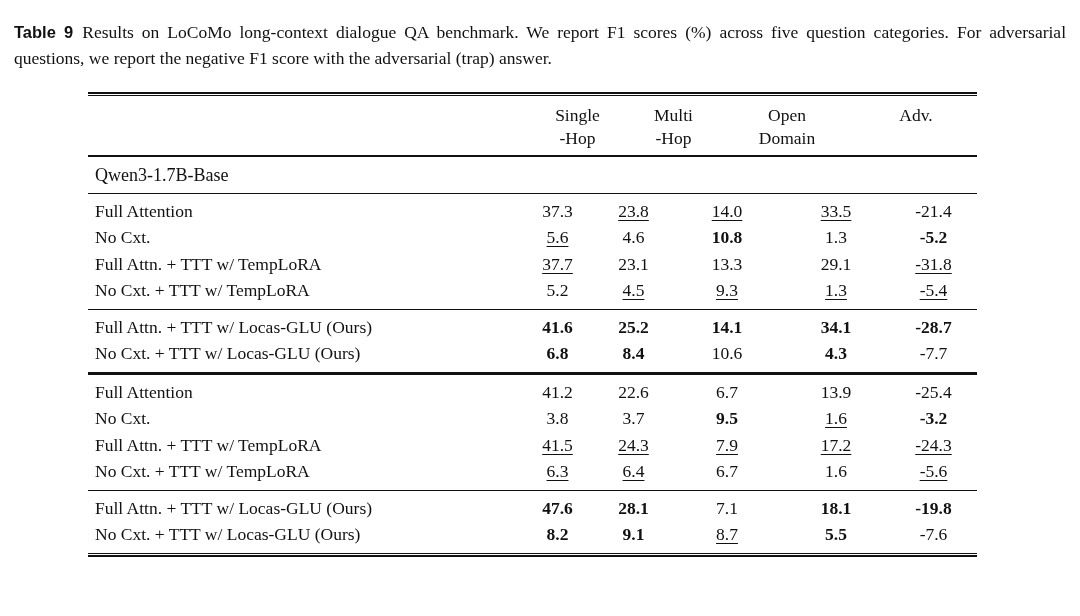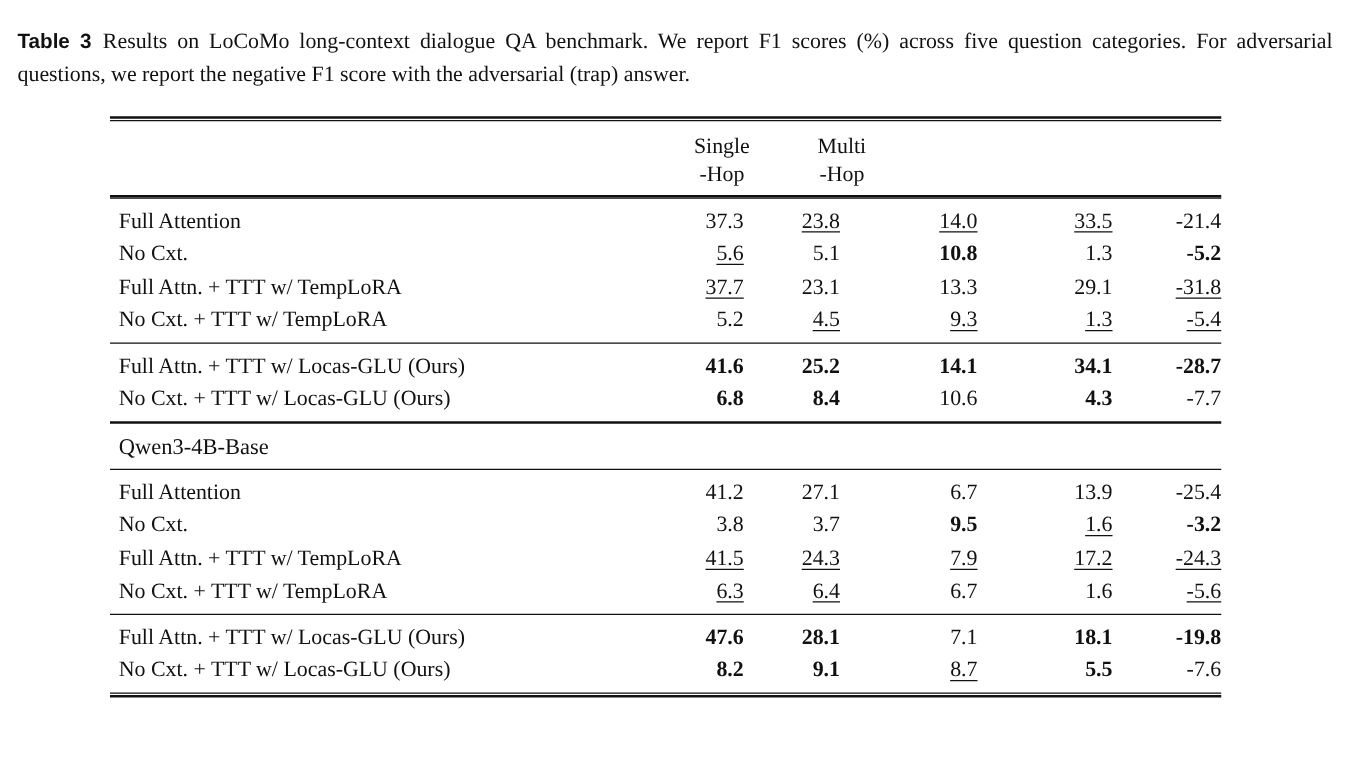--- a/index.html
+++ b/index.html
@@ -40,63 +40,72 @@
   .header-cell { text-align: center; line-height: 23px; }
   .header-cell span { display: block; }
   .section-row {
     padding: 6px 0 6px 7px;
     font-size: 18px;
     line-height: 24px;
   }
   .block { padding: 4px 0 5px 0; }
   .data-row { height: 26.5px; align-items: center; }
   .label-cell { padding-left: 7px; white-space: nowrap; }
-  .value-cell { text-align: right; }
+  .value-cell { text-align: center; }
   .s-b { font-weight: bold; }
   .s-u { text-decoration: underline; text-underline-offset: 3px; text-decoration-thickness: 1px; }
 </style>
 </head>
 <body>
 
 <div class="caption">
-  <span class="caption-label">Table 3</span><span>Results on LoCoMo long-context dialogue QA benchmark. We report F1 scores (%) across five question categories. For adversarial questions, we report the negative F1 score with the adversarial (trap) answer.</span>
+  <span class="caption-label">Table 9</span><span>Results on LoCoMo long-context dialogue QA benchmark. We report F1 scores (%) across five question categories. For adversarial questions, we report the negative F1 score with the adversarial (trap) answer.</span>
 </div>
 
 <div class="table-wrap">
   <div class="rule dbl-top"></div>
 
   <div class="grid-row header-row">
     <div class="header-cell"></div>
     <div class="header-cell">
       <span>Single</span>
       <span>-Hop</span>
     </div>
     <div class="header-cell">
       <span>Multi</span>
       <span>-Hop</span>
     </div>
+    <div class="header-cell">
+      <span>Open</span>
+      <span>Domain</span>
+    </div>
+    <div class="header-cell">
+      <span>Adv.</span>
+      <span></span>
+    </div>
   </div>
 
   <div class="rule thick"></div>
 
   <div id="table-body">
+      <div class="section-row">Qwen3-1.7B-Base</div>
       <div class="rule"></div>
       <div class="block">
         <div class="grid-row data-row">
           <div class="label-cell">Full Attention</div>
           <div class="value-cell s-n">37.3</div>
           <div class="value-cell s-u">23.8</div>
           <div class="value-cell s-u">14.0</div>
           <div class="value-cell s-u">33.5</div>
           <div class="value-cell s-n">-21.4</div>
         </div>
         <div class="grid-row data-row">
           <div class="label-cell">No Cxt.</div>
           <div class="value-cell s-u">5.6</div>
-          <div class="value-cell s-n">5.1</div>
+          <div class="value-cell s-n">4.6</div>
           <div class="value-cell s-b">10.8</div>
           <div class="value-cell s-n">1.3</div>
           <div class="value-cell s-b">-5.2</div>
         </div>
         <div class="grid-row data-row">
           <div class="label-cell">Full Attn. + TTT w/ TempLoRA</div>
           <div class="value-cell s-u">37.7</div>
           <div class="value-cell s-n">23.1</div>
           <div class="value-cell s-n">13.3</div>
           <div class="value-cell s-n">29.1</div>
@@ -124,27 +133,26 @@
         <div class="grid-row data-row">
           <div class="label-cell">No Cxt. + TTT w/ Locas-GLU (Ours)</div>
           <div class="value-cell s-b">6.8</div>
           <div class="value-cell s-b">8.4</div>
           <div class="value-cell s-n">10.6</div>
           <div class="value-cell s-b">4.3</div>
           <div class="value-cell s-n">-7.7</div>
         </div>
       </div>
       <div class="rule thick"></div>
-      <div class="section-row">Qwen3-4B-Base</div>
       <div class="rule"></div>
       <div class="block">
         <div class="grid-row data-row">
           <div class="label-cell">Full Attention</div>
           <div class="value-cell s-n">41.2</div>
-          <div class="value-cell s-n">27.1</div>
+          <div class="value-cell s-n">22.6</div>
           <div class="value-cell s-n">6.7</div>
           <div class="value-cell s-n">13.9</div>
           <div class="value-cell s-n">-25.4</div>
         </div>
         <div class="grid-row data-row">
           <div class="label-cell">No Cxt.</div>
           <div class="value-cell s-n">3.8</div>
           <div class="value-cell s-n">3.7</div>
           <div class="value-cell s-b">9.5</div>
           <div class="value-cell s-u">1.6</div>

